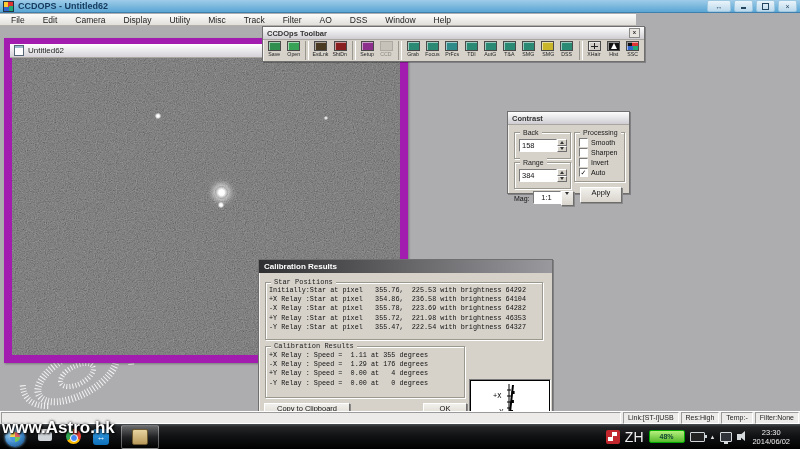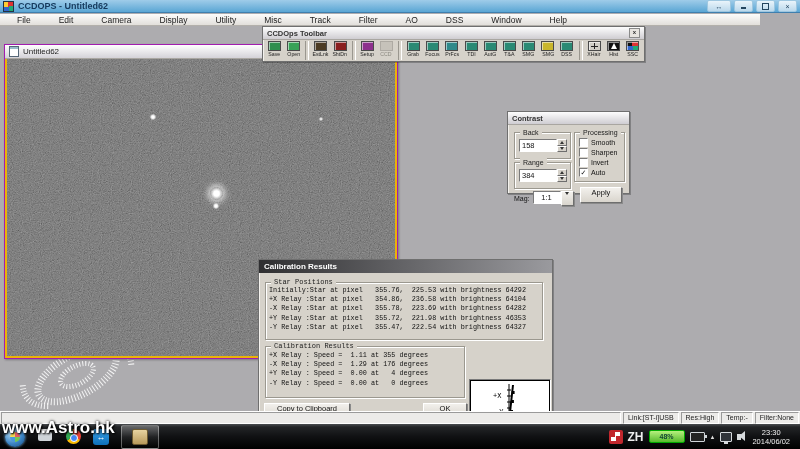--- a/index.html
+++ b/index.html
@@ -14,23 +14,23 @@
     background:conic-gradient(#d33 0 25%,#2a7 25% 50%,#36c 50% 75%,#fc3 75%);border:1px solid #234;}
   .titlebar .title{font-size:9px;font-weight:bold;color:#15395c;line-height:13px;white-space:nowrap;}
   .win-controls{margin-left:auto;display:flex;gap:3px;align-items:center;}
   .wc-btn{width:17px;height:10px;border:1px solid #9ec7e0;border-radius:2px;
     background:linear-gradient(#e9f4fb,#bcd9ec);display:flex;align-items:center;justify-content:center;
     font-size:7px;color:#24455f;line-height:1;}
   .wc-lang{width:22px;}
   .g-min{width:5px;height:2px;background:#24455f;margin-top:4px;}
   .g-rest{width:5px;height:5px;border:1px solid #24455f;}
 
-  .menubar{position:absolute;left:0;top:14px;width:760px;height:12px;
+  .menubar{position:absolute;left:0;top:14px;width:636px;height:12px;
     background:linear-gradient(#fcfcfb,#e2dfdb);border-bottom:1px solid #b3b0ab;
-    display:flex;align-items:center;gap:16px;padding-left:11px;box-sizing:border-box;}
+    display:flex;align-items:center;gap:6px;padding-left:5px;box-sizing:border-box;}
   .menu-item{font-size:8.5px;color:#222;padding:0 6px;line-height:12px;white-space:nowrap;}
 
   .client{position:absolute;left:0;top:27px;width:800px;height:384px;background:#adacaf;}
 
   
   .cwin{position:absolute;background:#d6d2ca;border:1px solid #6f6f6f;
     box-shadow:1px 1px 0 rgba(0,0,0,.25), inset 1px 1px 0 #f4f2ee;}
   .ctitle{height:12px;background:linear-gradient(#fdfdfd,#cfcdd2);border-bottom:1px solid #a9a6a1;
     display:flex;align-items:center;padding:0 4px;font-size:7.5px;color:#333;font-weight:bold;}
   .ctitle-dark{height:13px;background:linear-gradient(to right,#2f2f31,#9a9a9e);
@@ -46,22 +46,22 @@
     display:flex;align-items:center;justify-content:center;}
   .arr-up{width:0;height:0;border-left:2px solid transparent;border-right:2px solid transparent;border-bottom:3px solid #333;}
   .arr-dn{width:0;height:0;border-left:2px solid transparent;border-right:2px solid transparent;border-top:3px solid #333;}
   .chkrow{display:flex;align-items:center;gap:3px;height:10px;}
   .chk{width:7px;height:7px;background:#fff;border:1px solid;border-color:#7a7a7a #fff #fff #7a7a7a;
     font-size:7px;line-height:7px;text-align:center;color:#111;}
   .chklabel{font-size:7px;color:#111;white-space:nowrap;}
   .mono{font-family:"Liberation Mono",monospace;white-space:pre;font-size:6.8px;color:#111;line-height:9.2px;}
 
   
-  .img-win{position:absolute;left:4px;top:17px;width:392px;height:313px;background:#eab308;
-    border:1px solid #a21caf;box-shadow:1px 1px 2px rgba(0,0,0,.3);}
+  .img-win{position:absolute;left:4px;top:11px;width:392px;height:313px;background:#a21caf;
+    border:6px solid #a21caf;box-shadow:1px 1px 2px rgba(0,0,0,.3);}
   .img-title{height:13px;background:linear-gradient(#ffffff,#d4d2d8);border-bottom:1px solid #a9a6a1;
     display:flex;align-items:center;gap:4px;padding:0 4px;}
   .doc-icon{width:8px;height:9px;background:#fff;border:1px solid #567;box-shadow:inset 0 2px 0 #9bc;}
   .img-title span{font-size:8px;color:#222;}
   .image-area{position:absolute;left:2px;top:14px;width:388px;height:297px;background:#161616;overflow:hidden;}
   .star{position:absolute;border-radius:50%;background:radial-gradient(circle,#fff 0 30%,rgba(255,255,255,.25) 70%,transparent 75%);}
 
   
   .tb-win{left:262px;top:-1px;width:381px;height:34px;}
   .tb-close{margin-left:auto;width:9px;height:8px;border:1px solid #8a8a8a;background:#e7e4df;
@@ -120,21 +120,21 @@
     color:#fff;font-size:9px;font-weight:bold;display:flex;align-items:center;justify-content:center;}
   .task-app{width:36px;height:22px;margin-left:6px;border:1px solid rgba(255,255,255,.35);border-radius:2px;
     background:linear-gradient(rgba(255,255,255,.30),rgba(255,255,255,.08) 50%,rgba(0,0,0,.15));
     display:flex;align-items:center;justify-content:center;}
   .ccd-app-icon{width:14px;height:14px;border-radius:2px;background:linear-gradient(#e8d3a0,#b99a5c);border:1px solid #6d5a30;}
   .tray{margin-left:auto;display:flex;align-items:center;gap:5px;padding-right:4px;}
   .redgrid{width:14px;height:14px;border-radius:2px;background:#c1272d;position:relative;}
   .redgrid::after{content:"";position:absolute;left:2.5px;top:2.5px;width:9px;height:9px;
     background:conic-gradient(#fff 0 25%,transparent 25% 50%,#fff 50% 75%,transparent 75%);
     -webkit-mask:radial-gradient(circle,#000 99%,#000);}
-  .zh{color:#eee;font-size:12px;font-weight:bold;}
+  .zh{color:#eee;font-size:14px;}
   .battpill{width:34px;height:11px;border:1px solid #0a0;border-radius:2px;
     background:linear-gradient(#b7f07e,#57bb2e);display:flex;align-items:center;justify-content:center;
     font-size:7px;font-weight:bold;color:#143;}
   .battsm{width:13px;height:8px;border:1px solid #cfd4d8;border-radius:1px;background:#222;position:relative;}
   .battsm::after{content:"";position:absolute;right:-3px;top:2px;width:2px;height:3px;background:#cfd4d8;}
   .hiddenarr{color:#ddd;font-size:6px;}
   .mon{width:10px;height:8px;border:1px solid #d6dadd;border-radius:1px;position:relative;background:#30343a;}
   .mon::after{content:"";position:absolute;left:2.5px;bottom:-3px;width:4px;height:2px;background:#d6dadd;}
   .spk{width:4px;height:6px;background:#d6dadd;position:relative;margin-right:2px;}
   .spk::before{content:"";position:absolute;left:2px;top:-2.5px;

